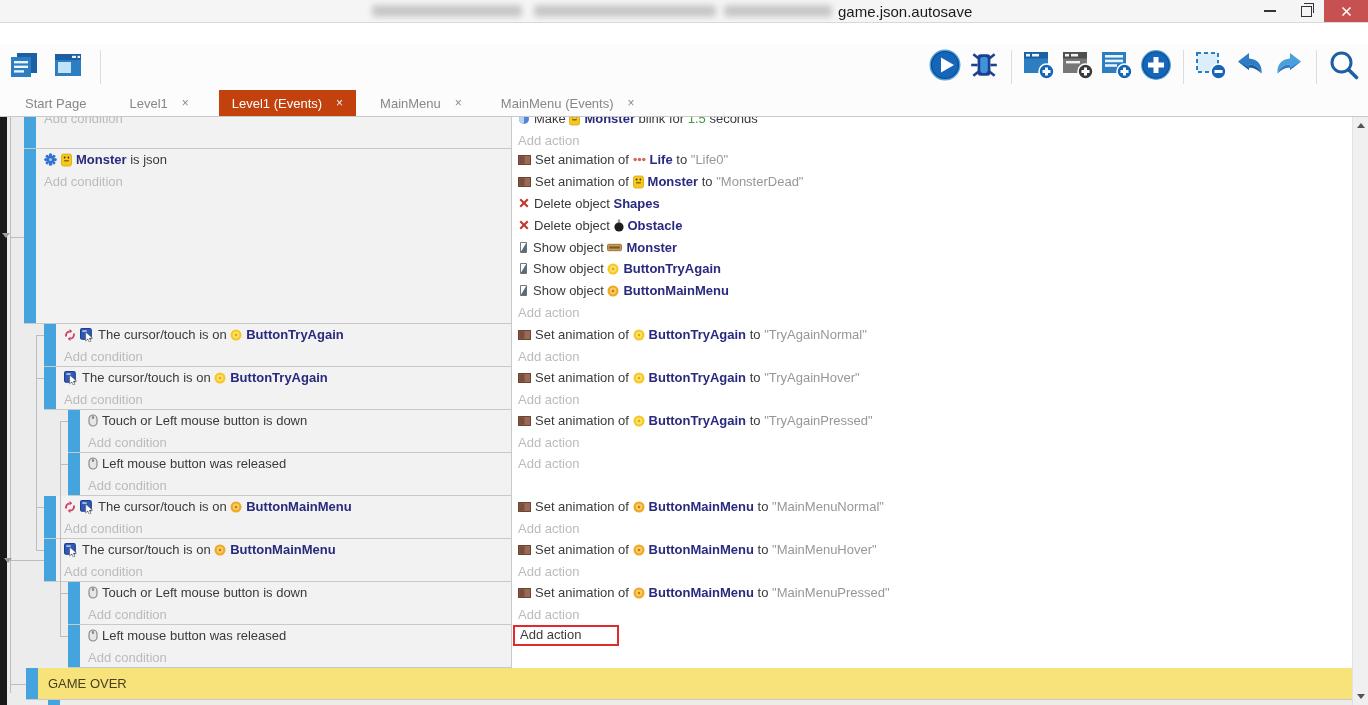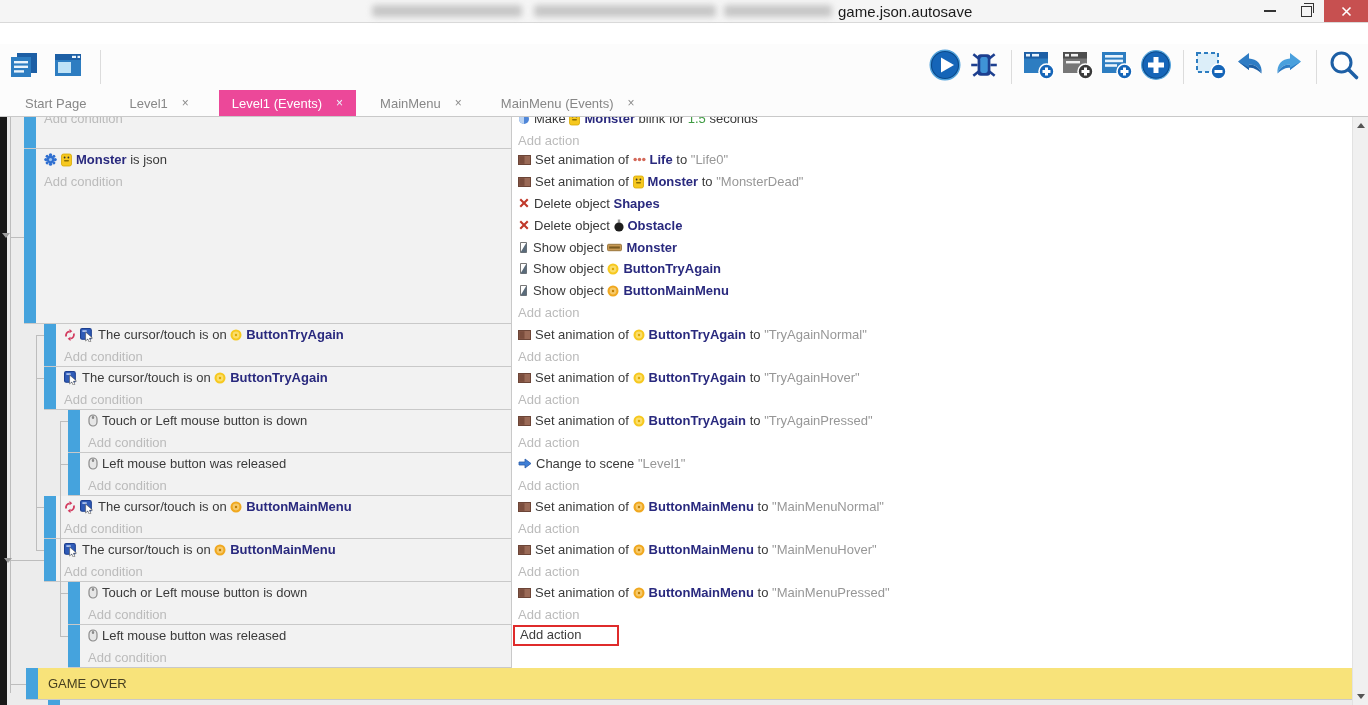--- a/index.html
+++ b/index.html
@@ -22,21 +22,21 @@
   
   #toolbar{position:absolute;left:0;top:44px;width:1368px;height:46px;background:#fcfcfc;}
   #tb-left{position:absolute;left:8px;top:0;height:46px;display:flex;align-items:center;gap:12px;}
   #tb-right{position:absolute;right:8px;top:0;height:46px;display:flex;align-items:center;gap:7px;}
   .tbtn{display:flex;align-items:center;justify-content:center;width:32px;height:34px;}
   .tsep{width:1px;height:34px;background:#dcdcdc;margin:0 4px;}
   
   #tabbar{position:absolute;left:0;top:90px;width:1368px;height:27px;background:#fcfcfc;border-bottom:1px solid #c9c9c9;box-sizing:border-box;display:flex;align-items:stretch;padding-left:6px;}
   .tab{display:flex;align-items:center;padding:0 13px;font-size:13px;color:#878787;white-space:nowrap;margin-right:3px;}
   .tab .close{margin-left:14px;font-size:12px;color:#8a8a8a;}
-  .tab.active{background:#ec4899;color:#fff;}
+  .tab.active{background:#c2410c;color:#fff;}
   .tab.active .close{color:#eaf5fd;}
   
   #sheet{position:absolute;left:0;top:117px;width:1368px;height:588px;background:#ececec;overflow:hidden;}
   #leftstrip{position:absolute;left:0;top:0;width:7px;height:588px;background:#191919;}
   .decor{position:absolute;background:#bdbdbd;}
   .tri{position:absolute;width:0;height:0;border-left:4px solid transparent;border-right:4px solid transparent;border-top:5px solid #9e9e9e;}
   .row{position:absolute;display:flex;border-bottom:1px solid #c9c9c9;box-sizing:border-box;background:#f2f2f2;}
   .bar{width:12px;background:#45a3dd;flex:0 0 12px;}
   .cell{position:relative;overflow:hidden;box-sizing:border-box;}
   .cond{background:#f2f2f2;padding-left:8px;}
@@ -423,23 +423,20 @@
               <div class="line" style="height: 21.5px;"><span class="icon"><svg width="10" height="13" viewBox="0 0 10 13">
                     <rect x="1" y="1" width="8" height="11" rx="4" fill="#e6e6e6" stroke="#8a8a8a" stroke-width="1.2"></rect>
                     <line x1="5" y1="1.5" x2="5" y2="5" stroke="#8a8a8a" stroke-width="1"></line>
                     <rect x="3.8" y="2.2" width="2.4" height="2.6" rx="1" fill="#8a8a8a"></rect>
                   </svg></span><span class="txt">Left mouse button was released</span></div>
               <div class="line ph" style="height: 21.5px;">Add condition</div>
             </div>
           </div>
           <div class="cell act" style="position: absolute; left: 443px; top: 0px; width: 841px; height: 43px;">
             <div>
-              <div class="line" style="height: 21.5px;"><span class="icon"><svg width="14" height="11" viewBox="0 0 14 11">
-                    <polygon points="1,4 7,4 7,1 13,5.5 7,10 7,7 1,7" fill="#3f7fd6" stroke="#2a5aa8" stroke-width="0.8"></polygon>
-                  </svg></span><span class="txt">Change to scene </span><span class="str">"Level1"</span></div>
               <div class="line ph" style="height: 21.5px;">Add action</div>
             </div>
           </div>
         </div>
         <div class="row" style="left: 44px; top: 379px; width: 1308px; height: 43px;">
           <div class="bar"></div>
           <div class="cell cond" style="width: 447px;">
             <div>
               <div class="line" style="height: 21.5px;"><span class="icon"><svg width="12" height="12" viewBox="0 0 12 12">
                     <path d="M2.2 7.5 A4 4 0 0 1 5.5 2.3" fill="none" stroke="#d23a5e" stroke-width="1.8"></path>

